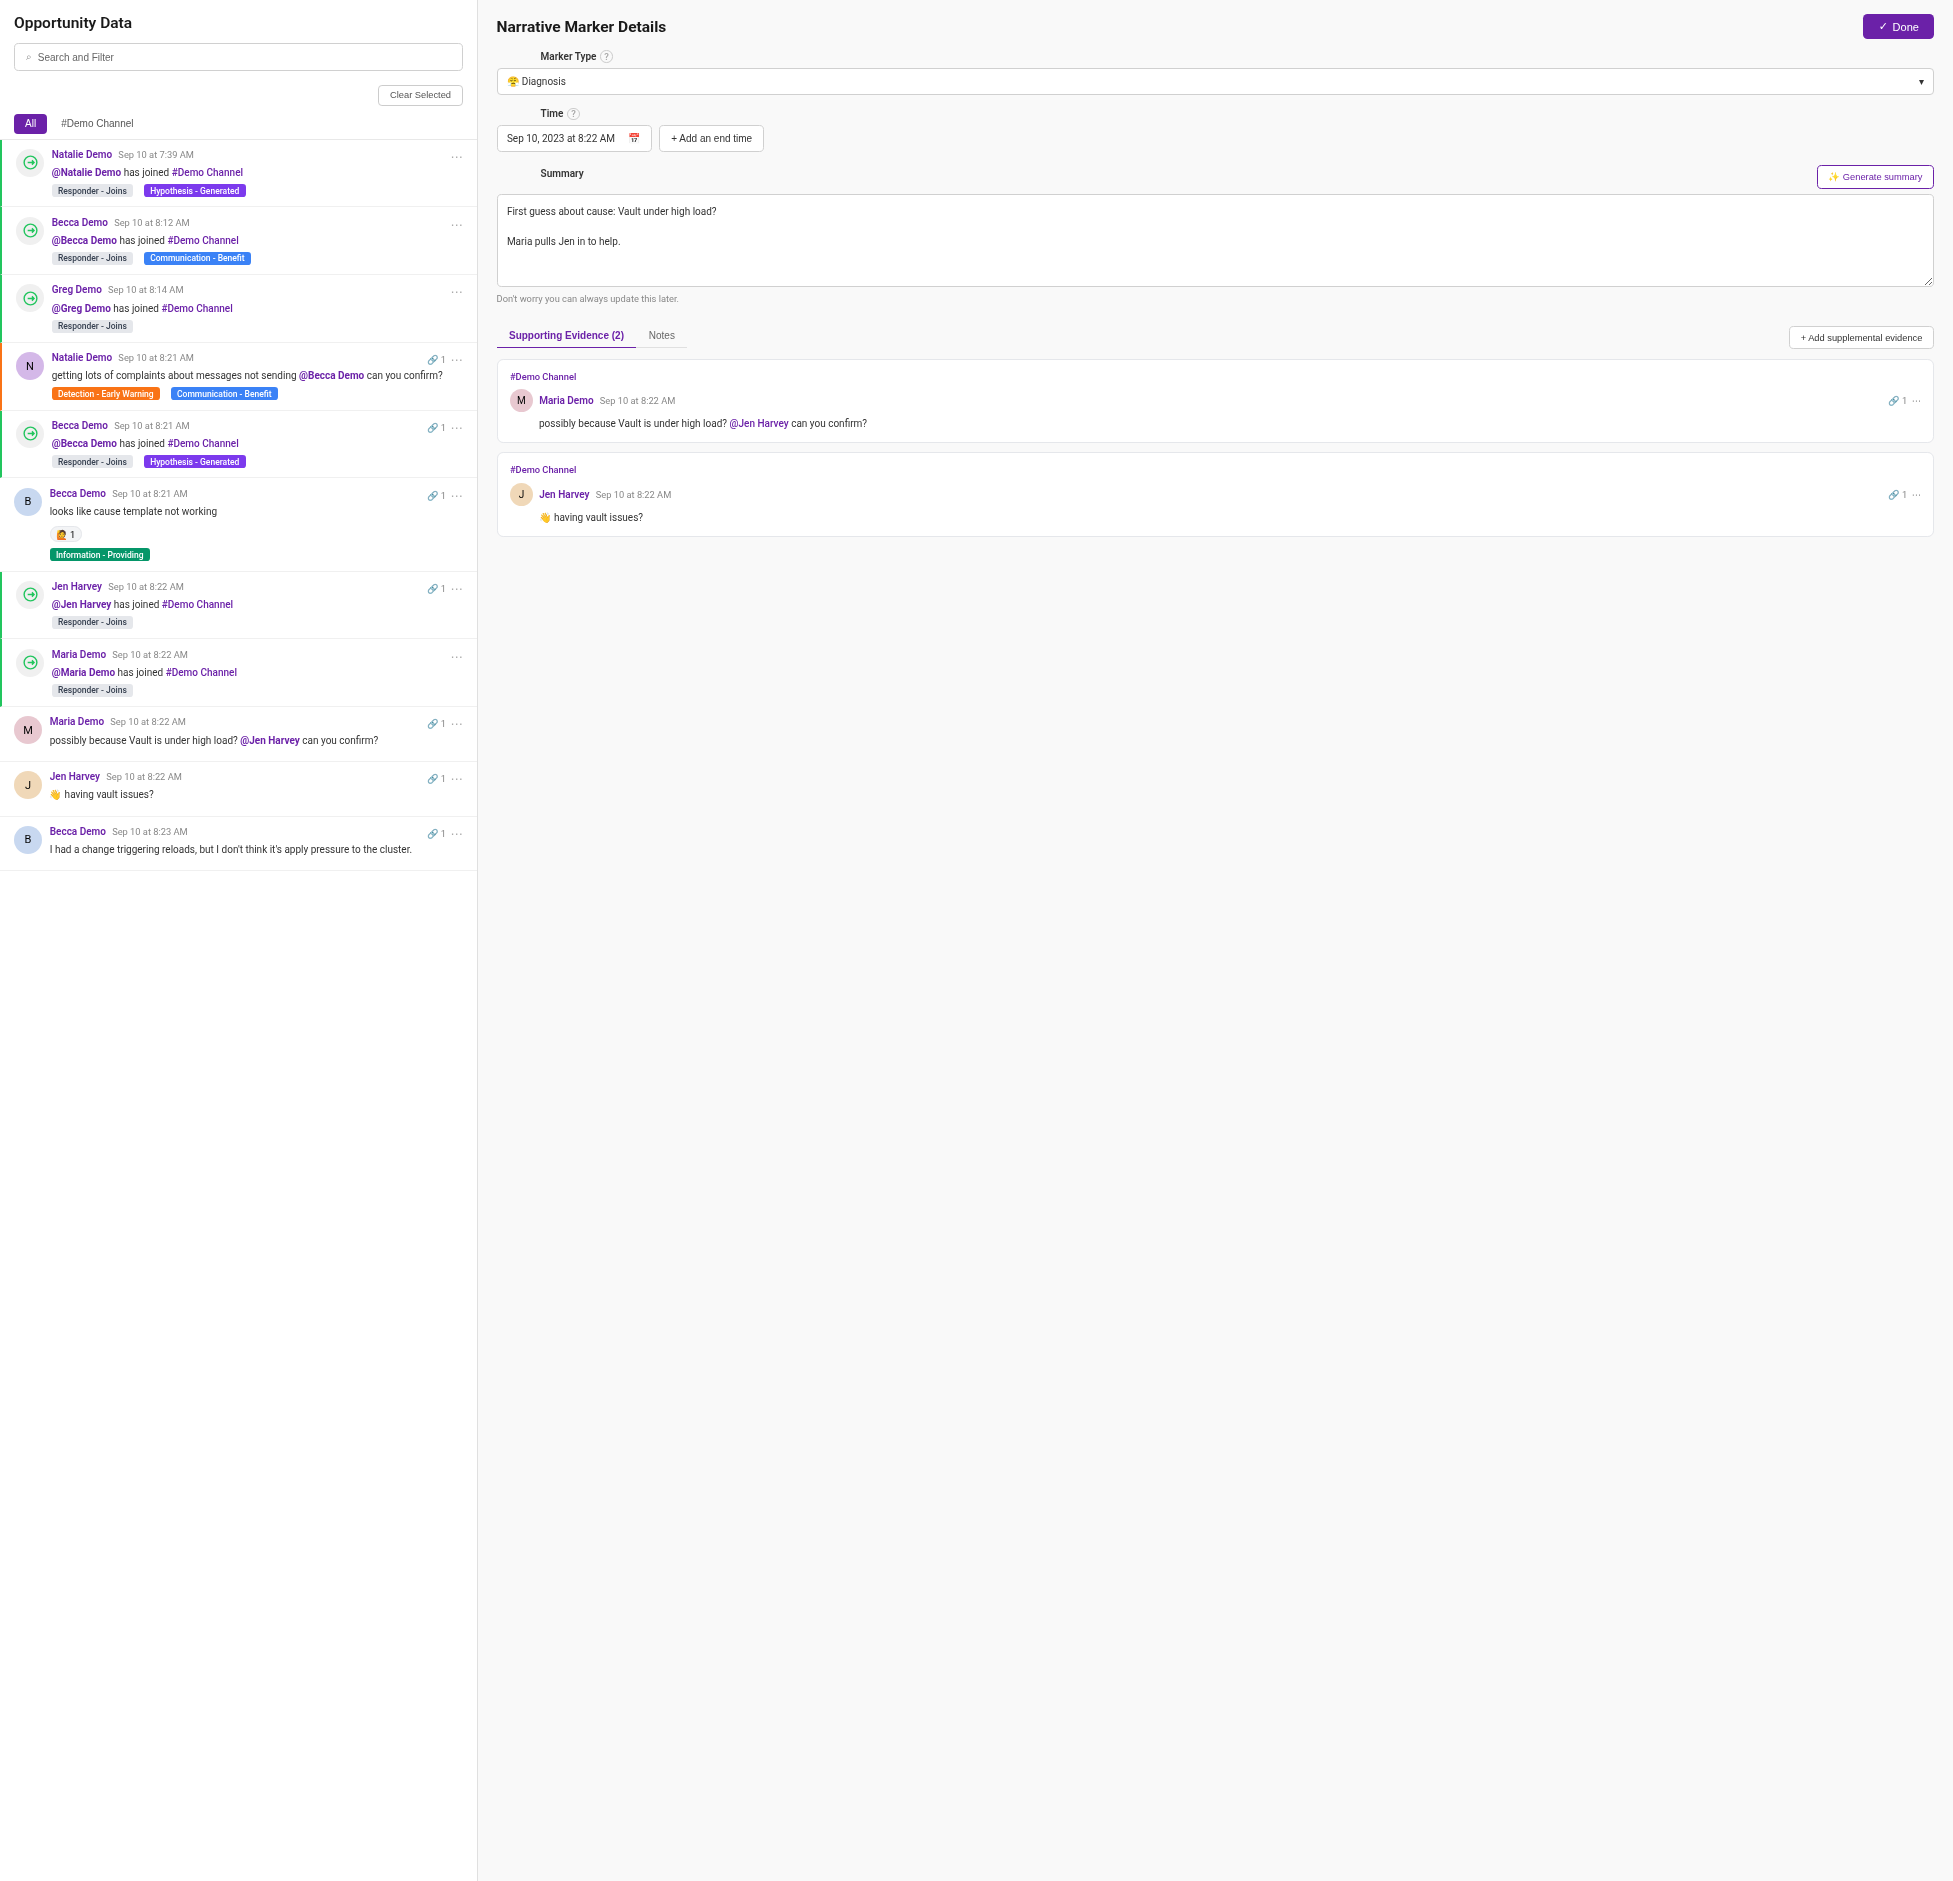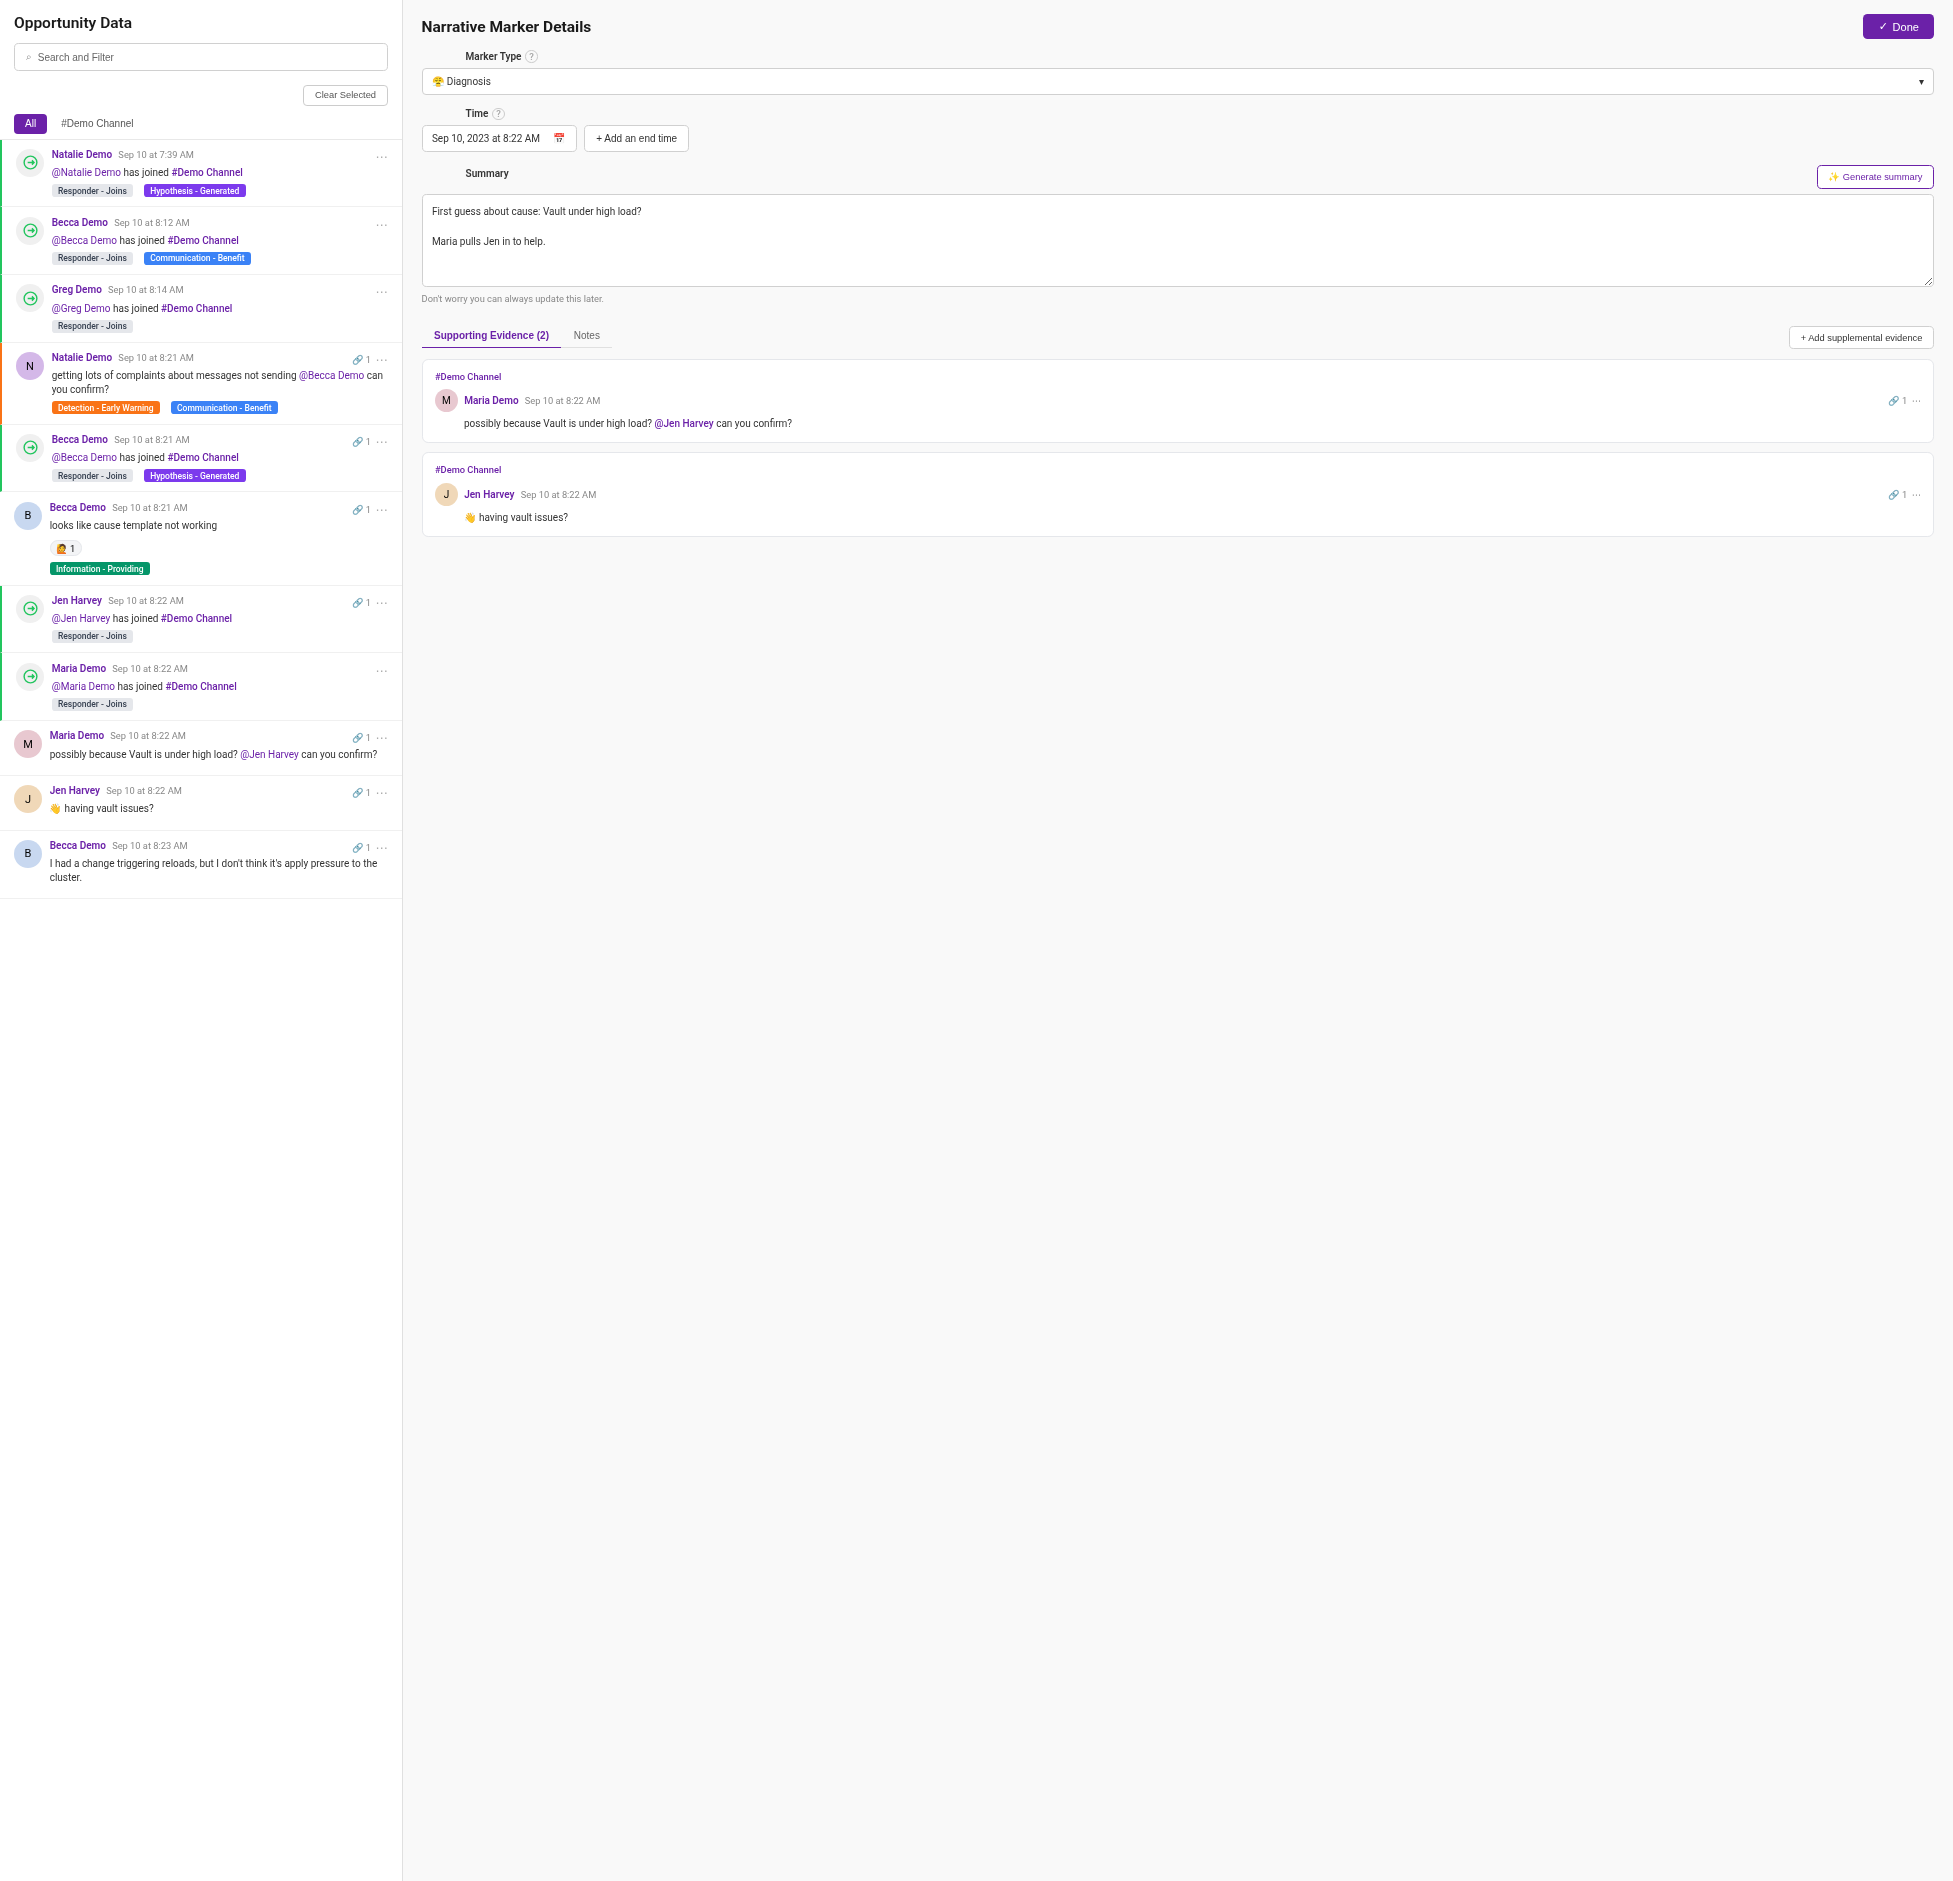--- a/index.html
+++ b/index.html
@@ -7,21 +7,21 @@
       font-family: -apple-system, BlinkMacSystemFont, 'Segoe UI', Roboto, sans-serif;
       font-size: 10px;
       background: #f5f5f5;
       display: flex;
       height: 100vh;
       overflow: hidden;
     }
 
     
     .left-panel {
-      width: 403px;
+      width: 478px;
       background: #fff;
       border-right: 0.8px solid #e0e0e0;
       display: flex;
       flex-direction: column;
       overflow: hidden;
     }
 
     .left-panel-header {
       padding: 14px 14px 7.7px;
     }
@@ -172,21 +172,21 @@
 
     .message-text {
       color: #333;
       font-size: 10px;
       margin-bottom: 3.9px;
       line-height: 1.4;
     }
 
     .message-text .mention {
       color: #6b21a8;
-      font-weight: 400;
+      font-weight: 700;
     }
 
     .message-text .channel {
       color: #6b21a8;
       font-weight: 500;
     }
 
     .tags-row {
       display: flex;
       flex-wrap: wrap;

